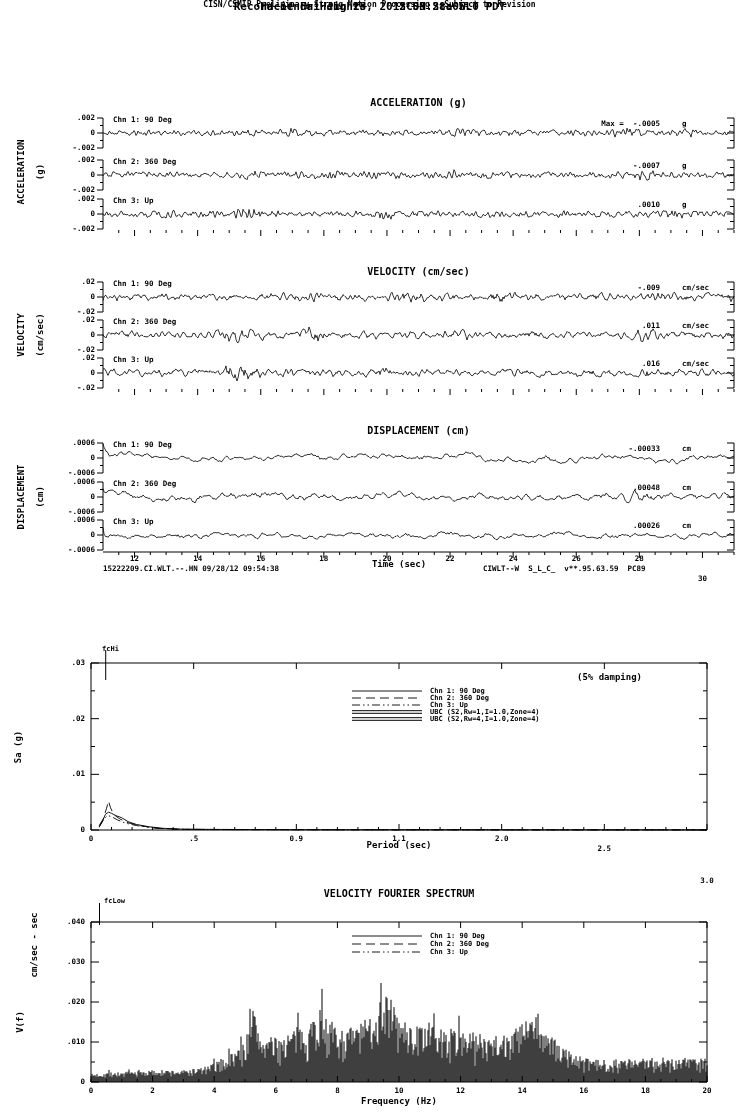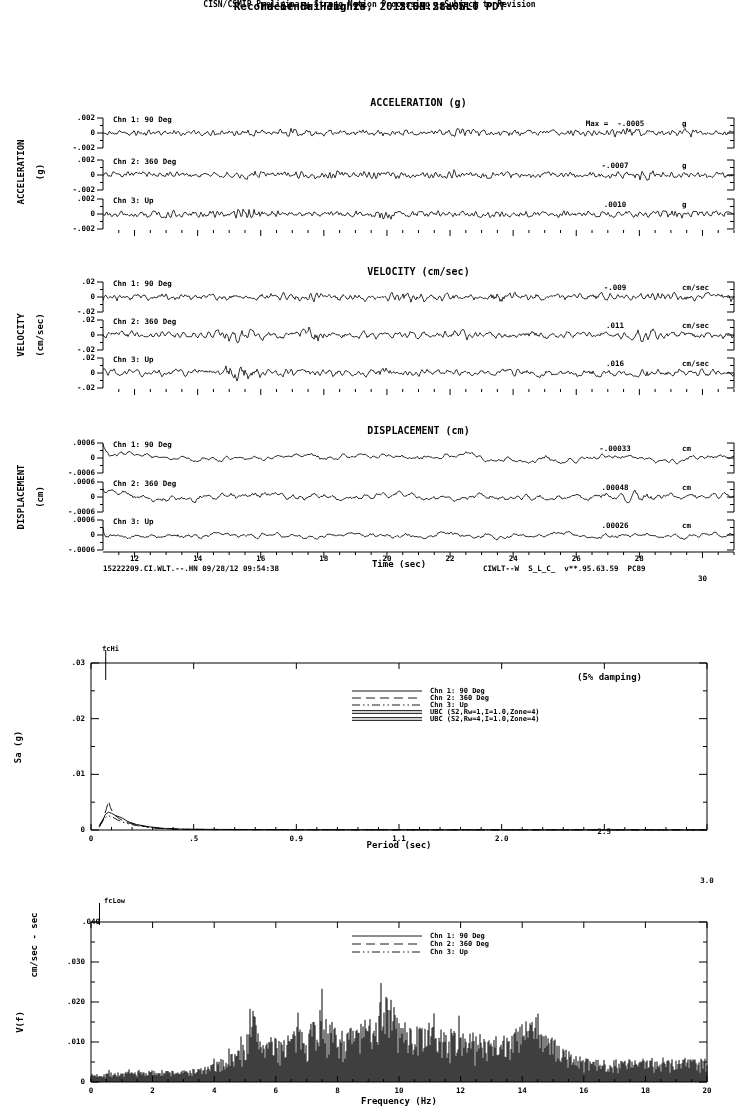--- a/index.html
+++ b/index.html
@@ -33,21 +33,21 @@
   
   .damp{left:577px;top:672px;font-size:9px;}
   .fchi{left:102px;top:645px;font-size:7px;}
   .fclow{left:104px;top:897px;font-size:7px;}
   
   .dl{position:absolute;font-weight:700;white-space:pre;z-index:2;}
   .f7{font-size:7px;line-height:8px;}
   .f75{font-size:7.5px;line-height:9px;}
   .r46{width:46px;text-align:right;}
   .r40{width:40px;text-align:right;}
-  .r90{width:90px;text-align:center;}
+  .r90{width:90px;text-align:right;}
   .c26{width:26px;text-align:center;}
   .c30{width:30px;text-align:center;}
 </style>
 </head>
 <body>
 
 <div class="page">
 
   <svg id="plots" class="layer" width="739" height="1115" viewBox="0 0 739 1115">
       <path d="M103 118L103 148M97 118L103 118M97 133L103 133M97 148L103 148M100 125.5L103 125.5M100 140.5L103 140.5M734 118L734 148M727 118L734 118M727 133L734 133M727 148L734 148M730 125.5L734 125.5M730 140.5L734 140.5M103 160L103 190M97 160L103 160M97 175L103 175M97 190L103 190M100 167.5L103 167.5M100 182.5L103 182.5M734 160L734 190M727 160L734 160M727 175L734 175M727 190L734 190M730 167.5L734 167.5M730 182.5L734 182.5M103 199L103 229M97 199L103 199M97 214L103 214M97 229L103 229M100 206.5L103 206.5M100 221.5L103 221.5M734 199L734 229M727 199L734 199M727 214L734 214M727 229L734 229M730 206.5L734 206.5M730 221.5L734 221.5M118.775 230L118.775 233M134.55 230L134.55 236M150.325 230L150.325 233M166.1 230L166.1 233M181.875 230L181.875 233M197.65 230L197.65 236M213.425 230L213.425 233M229.2 230L229.2 233M244.975 230L244.975 233M260.75 230L260.75 236M276.525 230L276.525 233M292.3 230L292.3 233M308.07500000000005 230L308.07500000000005 233M323.85 230L323.85 236M339.625 230L339.625 233M355.4 230L355.4 233M371.175 230L371.175 233M386.95 230L386.95 236M402.725 230L402.725 233M418.5 230L418.5 233M434.27500000000003 230L434.27500000000003 233M450.05 230L450.05 236M465.825 230L465.825 233M481.6 230L481.6 233M497.375 230L497.375 233M513.1500000000001 230L513.1500000000001 236M528.925 230L528.925 233M544.7 230L544.7 233M560.475 230L560.475 233M576.25 230L576.25 236M592.0250000000001 230L592.0250000000001 233M607.8 230L607.8 233M623.575 230L623.575 233M639.35 230L639.35 236M655.125 230L655.125 233M670.9 230L670.9 233M686.6750000000001 230L686.6750000000001 233M702.45 230L702.45 236M718.225 230L718.225 233M734 230L734 233M103 282L103 312M97 282L103 282M97 297L103 297M97 312L103 312M100 289.5L103 289.5M100 304.5L103 304.5M734 282L734 312M727 282L734 282M727 297L734 297M727 312L734 312M730 289.5L734 289.5M730 304.5L734 304.5M103 320L103 350M97 320L103 320M97 335L103 335M97 350L103 350M100 327.5L103 327.5M100 342.5L103 342.5M734 320L734 350M727 320L734 320M727 335L734 335M727 350L734 350M730 327.5L734 327.5M730 342.5L734 342.5M103 358L103 388M97 358L103 358M97 373L103 373M97 388L103 388M100 365.5L103 365.5M100 380.5L103 380.5M734 358L734 388M727 358L734 358M727 373L734 373M727 388L734 388M730 365.5L734 365.5M730 380.5L734 380.5M118.775 389L118.775 392M134.55 389L134.55 395M150.325 389L150.325 392M166.1 389L166.1 392M181.875 389L181.875 392M197.65 389L197.65 395M213.425 389L213.425 392M229.2 389L229.2 392M244.975 389L244.975 392M260.75 389L260.75 395M276.525 389L276.525 392M292.3 389L292.3 392M308.07500000000005 389L308.07500000000005 392M323.85 389L323.85 395M339.625 389L339.625 392M355.4 389L355.4 392M371.175 389L371.175 392M386.95 389L386.95 395M402.725 389L402.725 392M418.5 389L418.5 392M434.27500000000003 389L434.27500000000003 392M450.05 389L450.05 395M465.825 389L465.825 392M481.6 389L481.6 392M497.375 389L497.375 392M513.1500000000001 389L513.1500000000001 395M528.925 389L528.925 392M544.7 389L544.7 392M560.475 389L560.475 392M576.25 389L576.25 395M592.0250000000001 389L592.0250000000001 392M607.8 389L607.8 392M623.575 389L623.575 392M639.35 389L639.35 395M655.125 389L655.125 392M670.9 389L670.9 392M686.6750000000001 389L686.6750000000001 392M702.45 389L702.45 395M718.225 389L718.225 392M734 389L734 392M103 443L103 473M97 443L103 443M97 458L103 458M97 473L103 473M100 450.5L103 450.5M100 465.5L103 465.5M734 443L734 473M727 443L734 443M727 458L734 458M727 473L734 473M730 450.5L734 450.5M730 465.5L734 465.5M103 482L103 512M97 482L103 482M97 497L103 497M97 512L103 512M100 489.5L103 489.5M100 504.5L103 504.5M734 482L734 512M727 482L734 482M727 497L734 497M727 512L734 512M730 489.5L734 489.5M730 504.5L734 504.5M103 520L103 550M97 520L103 520M97 535L103 535M97 550L103 550M100 527.5L103 527.5M100 542.5L103 542.5M734 520L734 550M727 520L734 520M727 535L734 535M727 550L734 550M730 527.5L734 527.5M730 542.5L734 542.5M103 552L734 552M118.775 552L118.775 555M134.55 552L134.55 558M150.325 552L150.325 555M166.1 552L166.1 555M181.875 552L181.875 555M197.65 552L197.65 558M213.425 552L213.425 555M229.2 552L229.2 555M244.975 552L244.975 555M260.75 552L260.75 558M276.525 552L276.525 555M292.3 552L292.3 555M308.07500000000005 552L308.07500000000005 555M323.85 552L323.85 558M339.625 552L339.625 555M355.4 552L355.4 555M371.175 552L371.175 555M386.95 552L386.95 558M402.725 552L402.725 555M418.5 552L418.5 555M434.27500000000003 552L434.27500000000003 555M450.05 552L450.05 558M465.825 552L465.825 555M481.6 552L481.6 555M497.375 552L497.375 555M513.1500000000001 552L513.1500000000001 558M528.925 552L528.925 555M544.7 552L544.7 555M560.475 552L560.475 555M576.25 552L576.25 558M592.0250000000001 552L592.0250000000001 555M607.8 552L607.8 555M623.575 552L623.575 555M639.35 552L639.35 558M655.125 552L655.125 555M670.9 552L670.9 555M686.6750000000001 552L686.6750000000001 555M702.45 552L702.45 558M718.225 552L718.225 555M734 552L734 555M91 663H707V830H91ZM91 830L99 830M699 830L707 830M91 802.1666666666666L95 802.1666666666666M703 802.1666666666666L707 802.1666666666666M91 774.3333333333334L99 774.3333333333334M699 774.3333333333334L707 774.3333333333334M91 746.5L95 746.5M703 746.5L707 746.5M91 718.6666666666666L99 718.6666666666666M699 718.6666666666666L707 718.6666666666666M91 690.8333333333333L95 690.8333333333333M703 690.8333333333333L707 690.8333333333333M91 663L99 663M699 663L707 663M91 824L91 830M91 663L91 669M111.53333333333333 827L111.53333333333333 830M132.06666666666666 827L132.06666666666666 830M152.60000000000002 827L152.60000000000002 830M173.13333333333333 827L173.13333333333333 830M193.66666666666666 824L193.66666666666666 830M193.66666666666666 663L193.66666666666666 669M214.2 827L214.2 830M234.73333333333332 827L234.73333333333332 830M255.26666666666665 827L255.26666666666665 830M275.79999999999995 827L275.79999999999995 830M296.3333333333333 824L296.3333333333333 830M296.3333333333333 663L296.3333333333333 669M316.8666666666667 827L316.8666666666667 830M337.4 827L337.4 830M357.93333333333334 827L357.93333333333334 830M378.4666666666667 827L378.4666666666667 830M399.00000000000006 824L399.00000000000006 830M399.00000000000006 663L399.00000000000006 669M419.5333333333334 827L419.5333333333334 830M440.0666666666667 827L440.0666666666667 830M460.60000000000014 827L460.60000000000014 830M481.13333333333344 827L481.13333333333344 830M501.6666666666668 824L501.6666666666668 830M501.6666666666668 663L501.6666666666668 669M522.2 827L522.2 830M542.7333333333335 827L542.7333333333335 830M563.2666666666669 827L563.2666666666669 830M583.8000000000002 827L583.8000000000002 830M604.3333333333335 824L604.3333333333335 830M604.3333333333335 663L604.3333333333335 669M624.8666666666669 827L624.8666666666669 830M645.4000000000002 827L645.4000000000002 830M665.9333333333335 827L665.9333333333335 830M686.4666666666669 827L686.4666666666669 830M707.0000000000002 824L707.0000000000002 830M707.0000000000002 663L707.0000000000002 669M105.71333333333334 650L105.71333333333334 680M352 710.7L422 710.7M352 713.3L422 713.3M352 717.7L422 717.7M352 720.3L422 720.3M91 922H707V1082H91ZM91 1082L99 1082M699 1082L707 1082M91 1062L95 1062M703 1062L707 1062M91 1042L99 1042M699 1042L707 1042M91 1022L95 1022M703 1022L707 1022M91 1002L99 1002M699 1002L707 1002M91 982L95 982M703 982L707 982M91 962L99 962M699 962L707 962M91 942L95 942M703 942L707 942M91 922L99 922M699 922L707 922M91 1076L91 1082M91 922L91 928M106.4 1079L106.4 1082M121.8 1079L121.8 1082M137.2 1079L137.2 1082M152.6 1076L152.6 1082M152.6 922L152.6 928M168 1079L168 1082M183.39999999999998 1079L183.39999999999998 1082M198.8 1079L198.8 1082M214.2 1076L214.2 1082M214.2 922L214.2 928M229.6 1079L229.6 1082M245 1079L245 1082M260.4 1079L260.4 1082M275.79999999999995 1076L275.79999999999995 1082M275.79999999999995 922L275.79999999999995 928M291.20000000000005 1079L291.20000000000005 1082M306.6 1079L306.6 1082M322 1079L322 1082M337.4 1076L337.4 1082M337.4 922L337.4 928M352.8 1079L352.8 1082M368.2 1079L368.2 1082M383.59999999999997 1079L383.59999999999997 1082M399 1076L399 1082M399 922L399 928M414.40000000000003 1079L414.40000000000003 1082M429.8 1079L429.8 1082M445.2 1079L445.2 1082M460.59999999999997 1076L460.59999999999997 1082M460.59999999999997 922L460.59999999999997 928M476 1079L476 1082M491.40000000000003 1079L491.40000000000003 1082M506.8 1079L506.8 1082M522.2 1076L522.2 1082M522.2 922L522.2 928M537.5999999999999 1079L537.5999999999999 1082M553 1079L553 1082M568.4000000000001 1079L568.4000000000001 1082M583.8 1076L583.8 1082M583.8 922L583.8 928M599.2 1079L599.2 1082M614.6 1079L614.6 1082M630 1079L630 1082M645.4 1076L645.4 1082M645.4 922L645.4 928M660.8000000000001 1079L660.8000000000001 1082M676.1999999999999 1079L676.1999999999999 1082M691.6 1079L691.6 1082M707 1076L707 1082M707 922L707 928M99.508 903L99.508 925" fill="none" stroke="#000" stroke-width="1"></path>
@@ -72,20 +72,21 @@
       <line x1="352" y1="952" x2="422" y2="952" stroke="#000" stroke-width="0.9" stroke-dasharray="8,3,1.5,3,1.5,3"></line>
     </svg>
 
   <div class="abs txt b pre hl1">Hacienda Heights     SCSN Sta WLT</div>
   <div class="abs txt b pre hl2">Record of Fri Jun 28, 2012 09:28:05.0 PDT</div>
   <div class="abs txt b pre hl4">CISN/CSMIP Preliminary Strong Motion Processing - Subject to Revision</div>
 
   <div class="abs txt b sect t-acc">ACCELERATION (g)</div>
   <div class="abs txt b sect t-vel">VELOCITY (cm/sec)</div>
   <div class="abs txt b sect t-disp">DISPLACEMENT (cm)</div>
+  <div class="abs txt b sect2 t-fv">VELOCITY FOURIER SPECTRUM</div>
 
   <div class="rot" style="left:-59px;top:166px;width:160px;">ACCELERATION</div>
   <div class="rot" style="left:10px;top:166px;width:60px;">(g)</div>
   <div class="rot" style="left:-39px;top:329px;width:120px;">VELOCITY</div>
   <div class="rot" style="left:0px;top:329px;width:80px;">(cm/sec)</div>
   <div class="rot" style="left:-59px;top:491px;width:160px;">DISPLACEMENT</div>
   <div class="rot" style="left:10px;top:491px;width:60px;">(cm)</div>
   <div class="rot" style="left:-22px;top:741px;width:80px;">Sa (g)</div>
   <div class="rot" style="left:-26px;top:939px;width:120px;">cm/sec - sec</div>
   <div class="rot" style="left:-10px;top:1016px;width:60px;">V(f)</div>
@@ -168,32 +169,32 @@
       <div class="dl f75 c26" style="left: 689.45px; top: 554px; margin-top: 20px;">30</div>
       <div class="dl f75 r40" style="left: 45px; top: 825px;">0</div>
       <div class="dl f75 r40" style="left: 45px; top: 769.333px;">.01</div>
       <div class="dl f75 r40" style="left: 45px; top: 713.667px;">.02</div>
       <div class="dl f75 r40" style="left: 45px; top: 658px;">.03</div>
       <div class="dl f75 c30" style="left: 76px; top: 834px;">0</div>
       <div class="dl f75 c30" style="left: 178.667px; top: 834px;">.5</div>
       <div class="dl f75 c30" style="left: 281.333px; top: 834px;">0.9</div>
       <div class="dl f75 c30" style="left: 384px; top: 834px;">1.1</div>
       <div class="dl f75 c30" style="left: 486.667px; top: 834px;">2.0</div>
-      <div class="dl f75 c30" style="left: 589.333px; top: 827px;">2.5</div>
+      <div class="dl f75 c30" style="left: 589.333px; top: 844px;">2.5</div>
       <div class="dl f75 c30" style="left: 692px; top: 834px; margin-top: 42px;">3.0</div>
       <div class="dl f7" style="left: 430px; top: 687px;">Chn 1: 90 Deg</div>
       <div class="dl f7" style="left: 430px; top: 694px;">Chn 2: 360 Deg</div>
       <div class="dl f7" style="left: 430px; top: 701px;">Chn 3: Up</div>
       <div class="dl f7" style="left: 430px; top: 708px;">UBC (S2,Rw=1,I=1.0,Zone=4)</div>
       <div class="dl f7" style="left: 430px; top: 715px;">UBC (S2,Rw=4,I=1.0,Zone=4)</div>
       <div class="dl f75 r40" style="left: 45px; top: 1077px;">0</div>
       <div class="dl f75 r40" style="left: 45px; top: 1037px;">.010</div>
       <div class="dl f75 r40" style="left: 45px; top: 997px;">.020</div>
       <div class="dl f75 r40" style="left: 45px; top: 957px;">.030</div>
-      <div class="dl f75 r40" style="left: 60px; top: 917px;">.040</div>
+      <div class="dl f75 r40" style="left: 45px; top: 917px;">.040</div>
       <div class="dl f75 c30" style="left: 76px; top: 1086px;">0</div>
       <div class="dl f75 c30" style="left: 137.6px; top: 1086px;">2</div>
       <div class="dl f75 c30" style="left: 199.2px; top: 1086px;">4</div>
       <div class="dl f75 c30" style="left: 260.8px; top: 1086px;">6</div>
       <div class="dl f75 c30" style="left: 322.4px; top: 1086px;">8</div>
       <div class="dl f75 c30" style="left: 384px; top: 1086px;">10</div>
       <div class="dl f75 c30" style="left: 445.6px; top: 1086px;">12</div>
       <div class="dl f75 c30" style="left: 507.2px; top: 1086px;">14</div>
       <div class="dl f75 c30" style="left: 568.8px; top: 1086px;">16</div>
       <div class="dl f75 c30" style="left: 630.4px; top: 1086px;">18</div>

